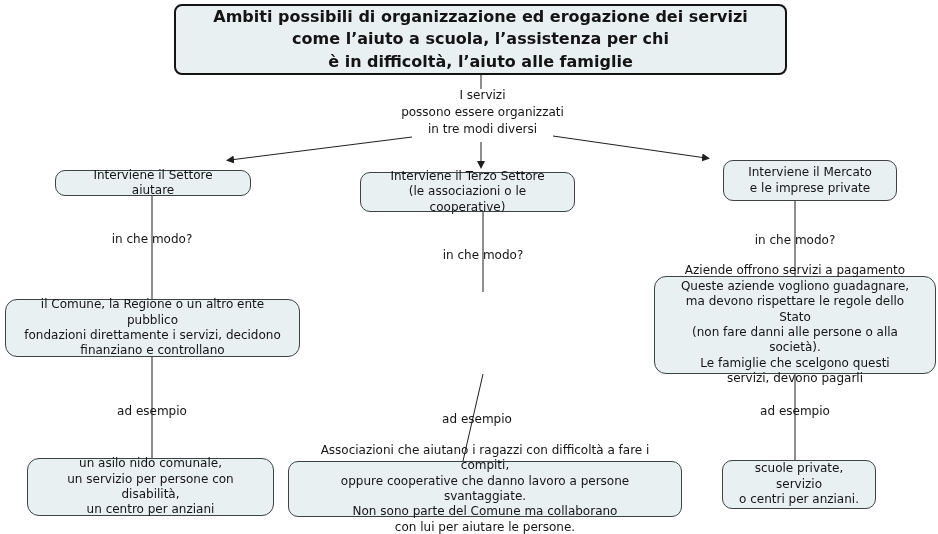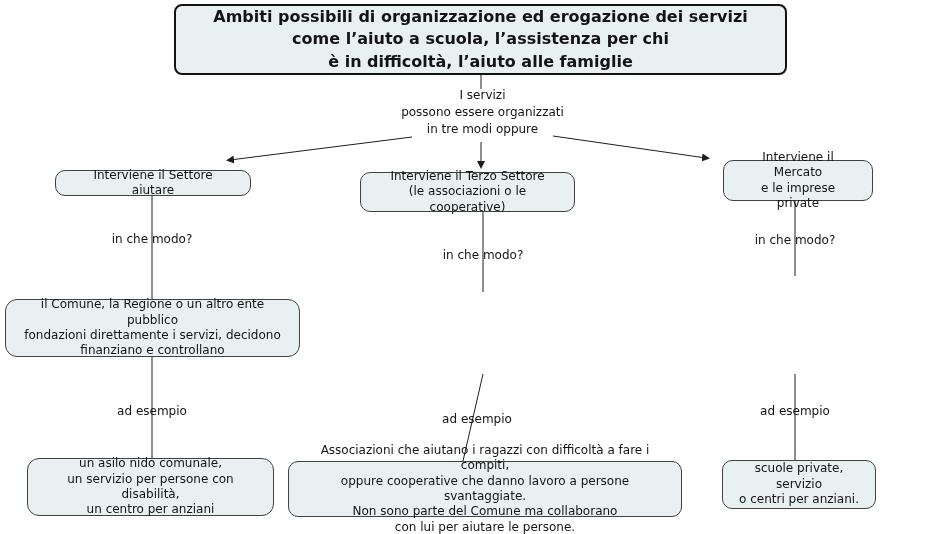--- a/index.html
+++ b/index.html
@@ -37,21 +37,21 @@
   .title-box {
     left: 174px; top: 4px; width: 613px; height: 71px;
     font-size: 16px; font-weight: bold; line-height: 1.4;
     border-width: 2px; border-color: #141414; border-radius: 8px;
   }
   .root-text { left: 380px; top: 87px; width: 205px; line-height: 1.42; }
 
   
   .node-public { left: 55px;  top: 170px; width: 196px; height: 26px; }
   .node-third  { left: 360px; top: 172px; width: 215px; height: 40px; }
-  .node-market { left: 723px; top: 160px; width: 150px; height: 41px; }
+  .node-market { left: 723px; top: 160px; width: 174px; height: 41px; }
 
   
   .label { width: 120px; }
   .how-public { left: 92px;  top: 232px; }
   .how-third  { left: 423px; top: 248px; }
   .how-market { left: 735px; top: 233px; }
   .ex-public  { left: 92px;  top: 404px; }
   .ex-third   { left: 417px; top: 412px; }
   .ex-market  { left: 735px; top: 404px; }
 
@@ -92,21 +92,21 @@
     <line x1="795" y1="201" x2="795" y2="276"></line>
     <line x1="795" y1="374" x2="795" y2="460"></line>
   </svg>
 
   <div class="box title-box">Ambiti possibili di organizzazione ed erogazione dei servizi
 come l’aiuto a scuola, l’assistenza per chi
 è in difficoltà, l’aiuto alle famiglie</div>
 
   <div class="plain root-text">I servizi
 possono essere organizzati
-in tre modi oppure</div>
+in tre modi diversi</div>
 
   <div class="box node-public">Interviene il Settore aiutare</div>
   <div class="plain label how-public">in che modo?</div>
   <div class="box desc-public">il Comune, la Regione o un altro ente pubblico
 fondazioni direttamente i servizi, decidono
 finanziano e controllano</div>
   <div class="plain label ex-public">ad esempio</div>
   <div class="box exbox-public">un asilo nido comunale,
 un servizio per persone con disabilità,
 un centro per anziani</div>
@@ -116,17 +116,23 @@
   <div class="plain label how-third">in che modo?</div>
   <div class="plain label ex-third">ad esempio</div>
   <div class="box exbox-third">Associazioni che aiutano i ragazzi con difficoltà a fare i compiti,
 oppure cooperative che danno lavoro a persone svantaggiate.
 Non sono parte del Comune ma collaborano
 con lui per aiutare le persone.</div>
 
   <div class="box node-market">Interviene il Mercato
 e le imprese private</div>
   <div class="plain label how-market">in che modo?</div>
+  <div class="box desc-market">Aziende offrono servizi a pagamento
+Queste aziende vogliono guadagnare,
+ma devono rispettare le regole dello Stato
+(non fare danni alle persone o alla società).
+Le famiglie che scelgono questi
+servizi, devono pagarli</div>
   <div class="plain label ex-market">ad esempio</div>
   <div class="box exbox-market">scuole private, servizio
 o centri per anziani.</div>
 
 </div>
 
 </body></html>

